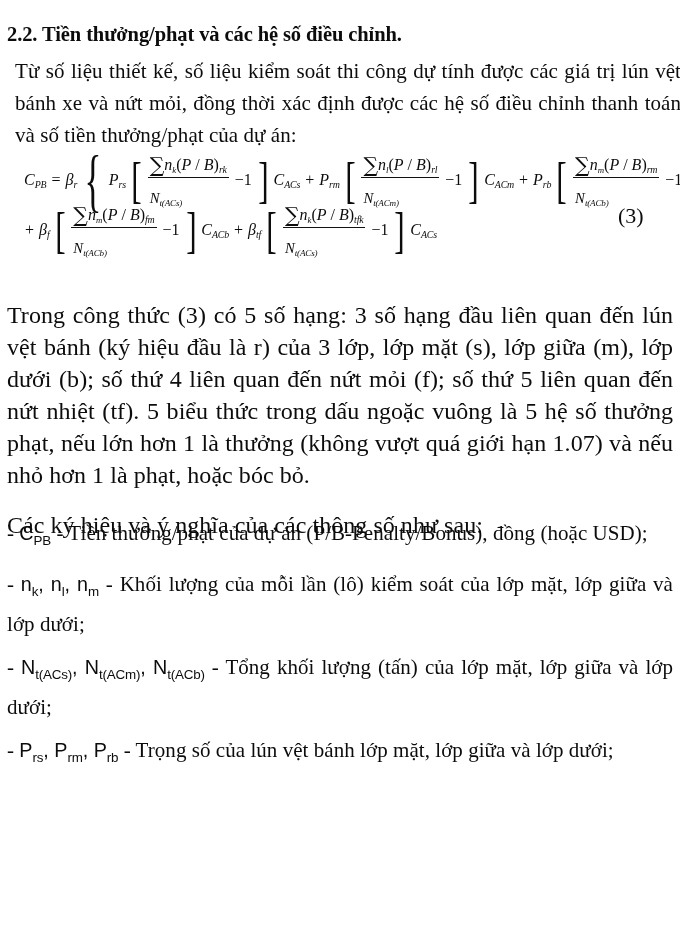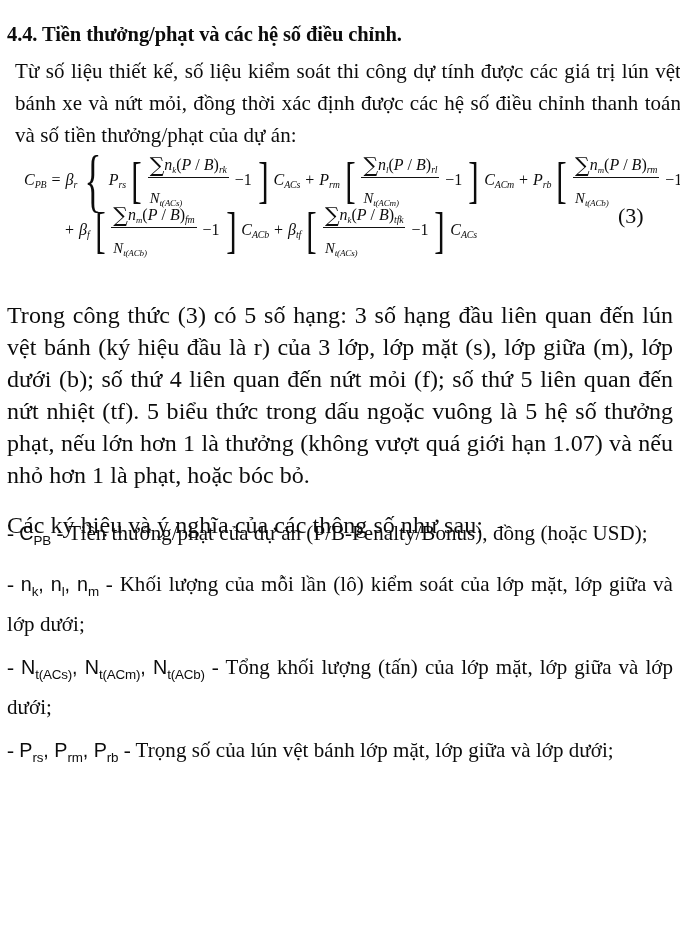--- a/index.html
+++ b/index.html
@@ -57,21 +57,21 @@
     width: 612px;
     height: 112px;
     font-family: "Liberation Serif", "DejaVu Serif", serif;
   }
   .eqn-row {
     position: absolute;
     white-space: nowrap;
     font-size: 16px;
   }
   .eqn-line1 { left: 8px; top: 2px; }
-  .eqn-line2 { left: 8px; top: 52px; margin-left: 40px; }
+  .eqn-line2 { left: 8px; top: 52px; }
   .eqn-number {
     position: absolute;
     left: 618px;
     top: 203px;
     font-size: 22px;
     font-family: "Liberation Serif", "DejaVu Serif", serif;
   }
 
   
   .mi { font-style: italic; }
@@ -174,21 +174,21 @@
     font-size: 0.68em;
     letter-spacing: -0.2px;
   }
   .defs-pos { top: 517px; }
 </style>
 </head>
 <body>
 
 <div class="page">
 
-  <h2 class="heading">4.4. Tiền thưởng/phạt và các hệ số điều chỉnh.</h2>
+  <h2 class="heading">2.2. Tiền thưởng/phạt và các hệ số điều chỉnh.</h2>
 
   <p class="intro">Từ số liệu thiết kế, số liệu kiểm soát thi công dự tính được các giá trị lún vệt bánh xe và nứt mỏi, đồng thời xác định được các hệ số điều chỉnh thanh toán và số tiền thưởng/phạt của dự án:</p>
 
   <div class="formula-block">
     <div class="eqn-row eqn-line1">
       <span class="mi">C<span class="sub">PB</span></span>
       <span class="op">=</span>
       <span class="mi">β<span class="sub">r</span></span>
       <span class="brace">{</span>
 

